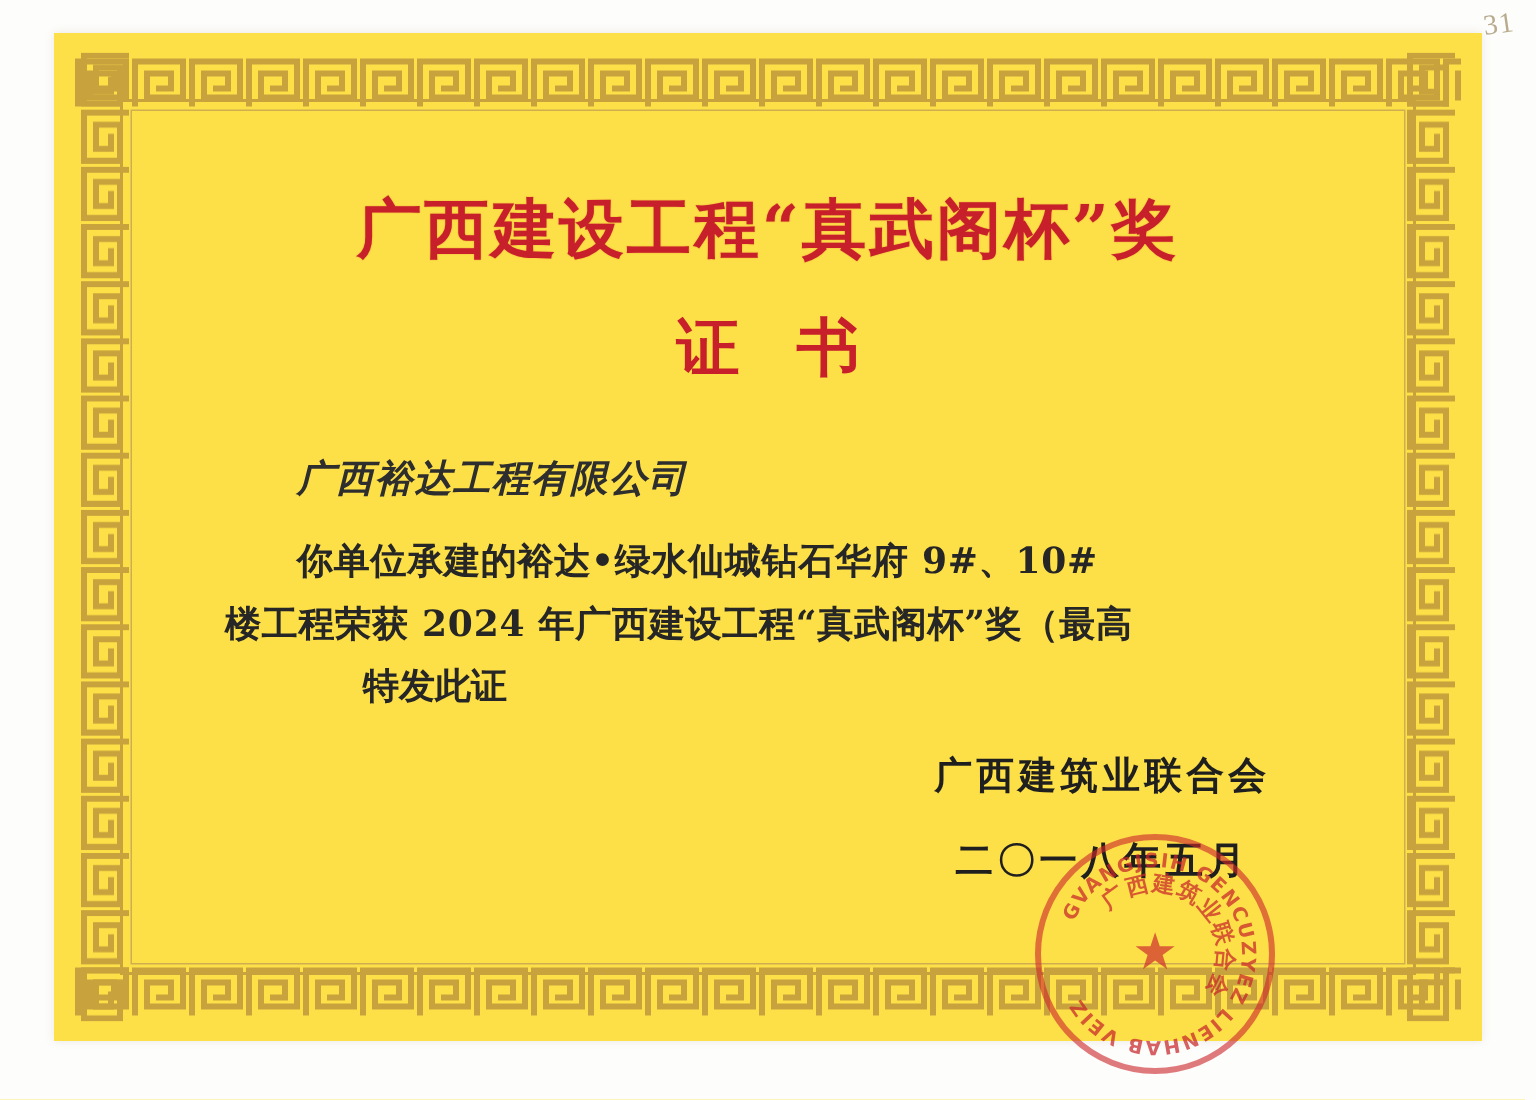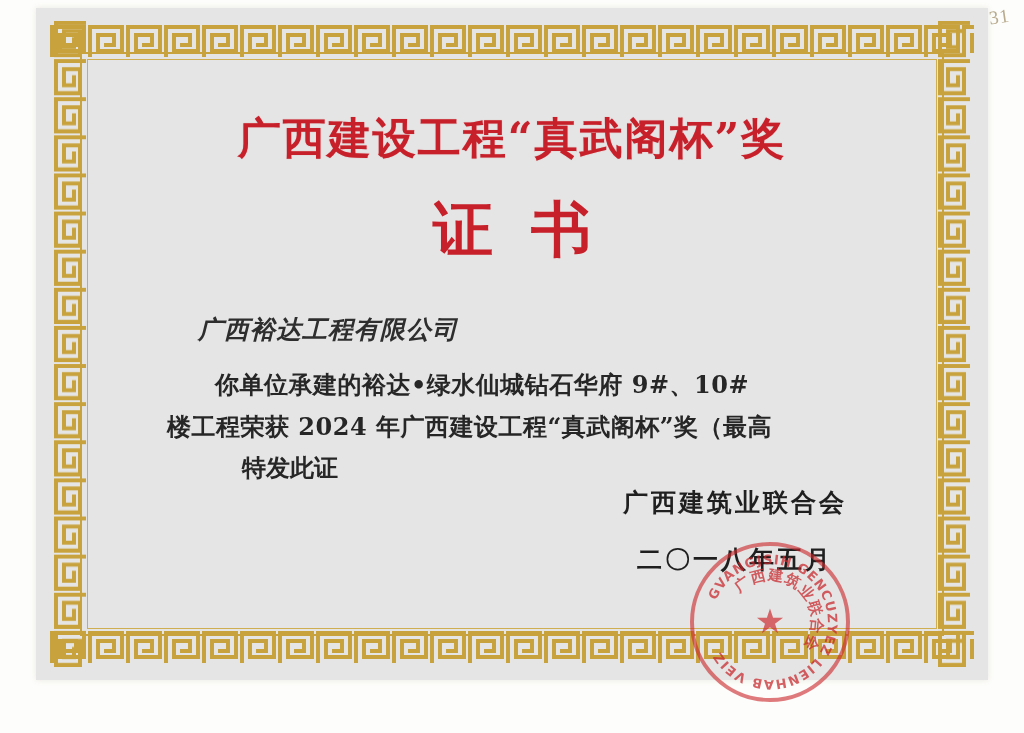--- a/index.html
+++ b/index.html
@@ -32,24 +32,24 @@
     font-size: 19px;
     color: #b9ab8e;
     transform: rotate(-8deg);
     letter-spacing: 1px;
   }
 
   
   #certificate {
     position: absolute;
     left: 36px;
-    top: 8px;
+    top: 22px;
     width: 952px;
     height: 672px;
-    background: #e5e5e5;
+    background: #fde047;
     box-shadow: 0 0 6px rgba(120,110,80,0.15);
   }
   .meander-inner {
     position: absolute;
     left: 44px;
     top: 44px;
     right: 44px;
     bottom: 44px;
     border: 2px solid #c8a23c;
     box-sizing: border-box;
@@ -96,40 +96,40 @@
     font-size: 43px;
     letter-spacing: 2px;
     margin-top: 26px;
     text-shadow: 0 0 1px rgba(200,32,42,0.4);
   }
   .title-sub {
     text-align: center;
     color: #c8202a;
     font-family: "DejaVu Serif", serif;
     font-weight: bold;
-    font-size: 60px;
+    font-size: 42px;
     letter-spacing: 38px;
     margin-top: 22px;
     text-indent: 38px;
   }
 
   .recipient {
     margin-top: 42px;
     margin-left: 84px;
     font-family: "DejaVu Serif", serif;
     font-size: 25px;
     color: #2e2e2e;
     font-style: italic;
     font-weight: bold;
     letter-spacing: 1px;
   }
 
   .body-text {
     margin-top: 18px;
-    margin-left: 53px;
+    margin-left: 36px;
     margin-right: 20px;
     font-family: "DejaVu Serif", serif;
     font-size: 24px;
     line-height: 1.75;
     color: #262626;
     font-weight: bold;
     letter-spacing: 0.5px;
     text-align: justify;
   }
   .body-text .indent { display: inline-block; width: 2em; }

